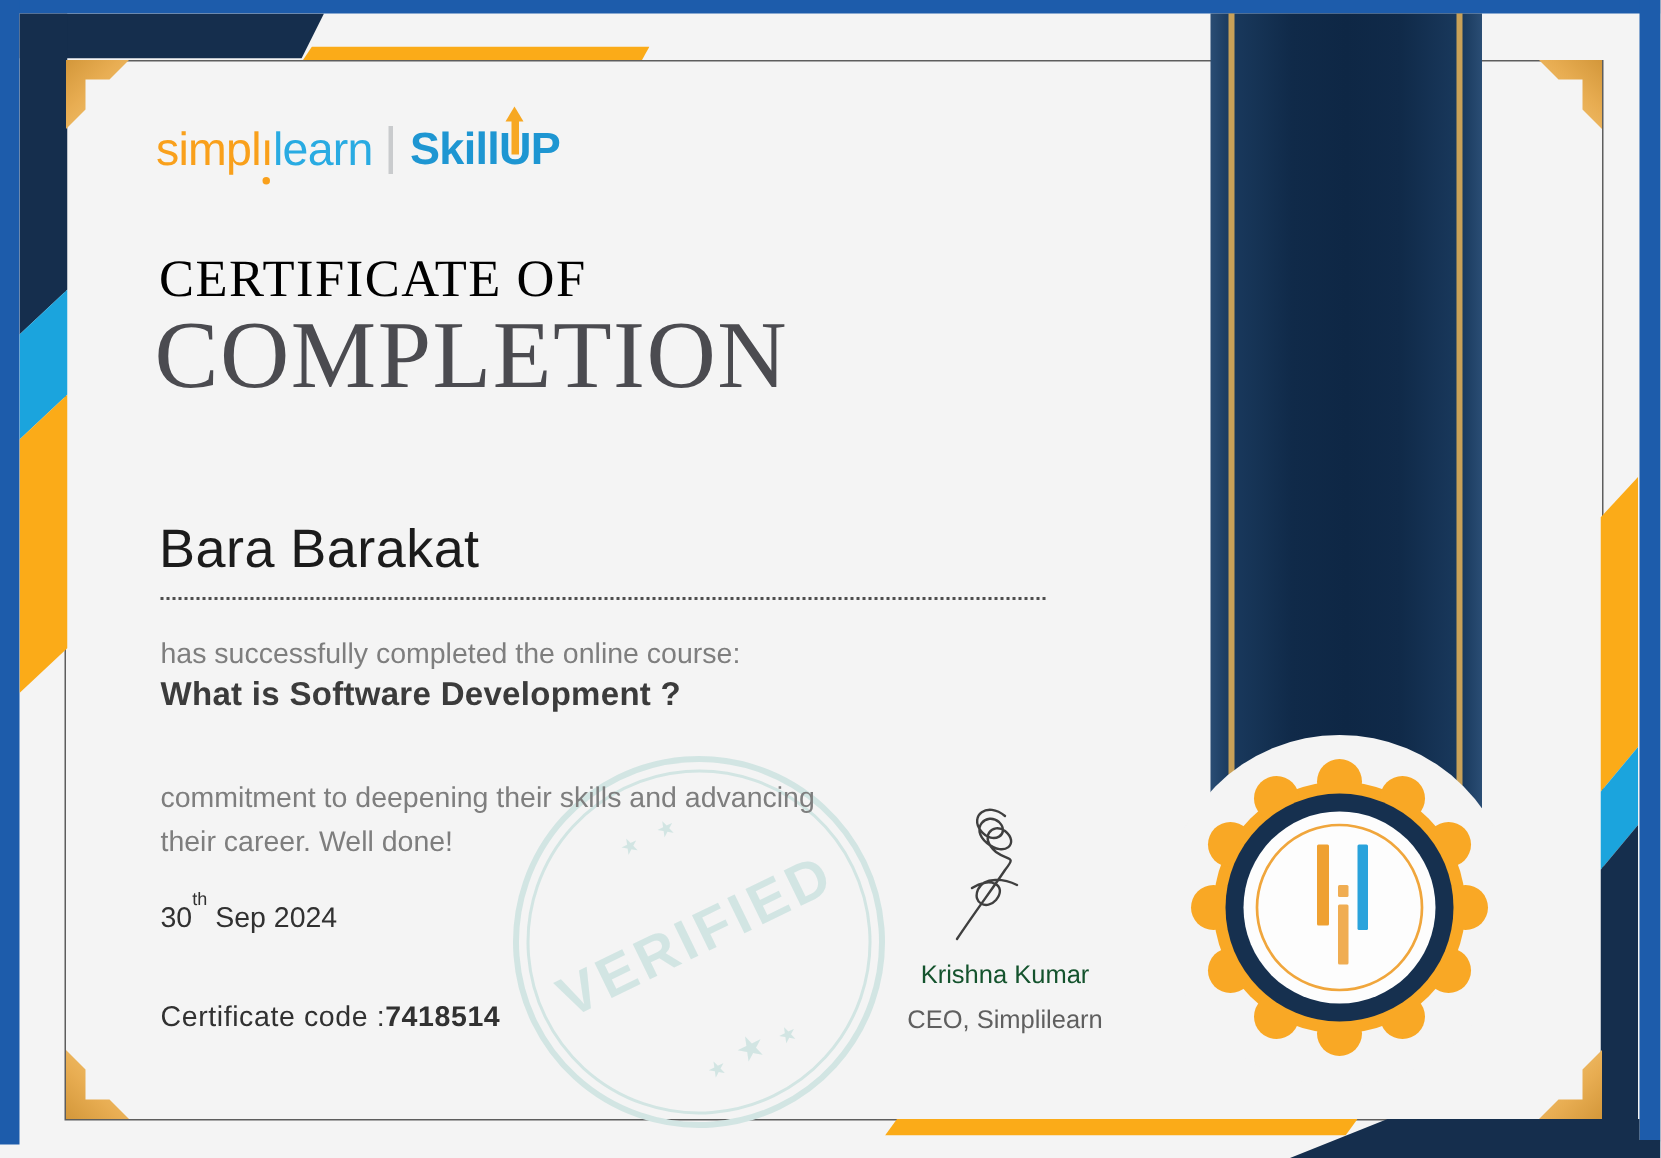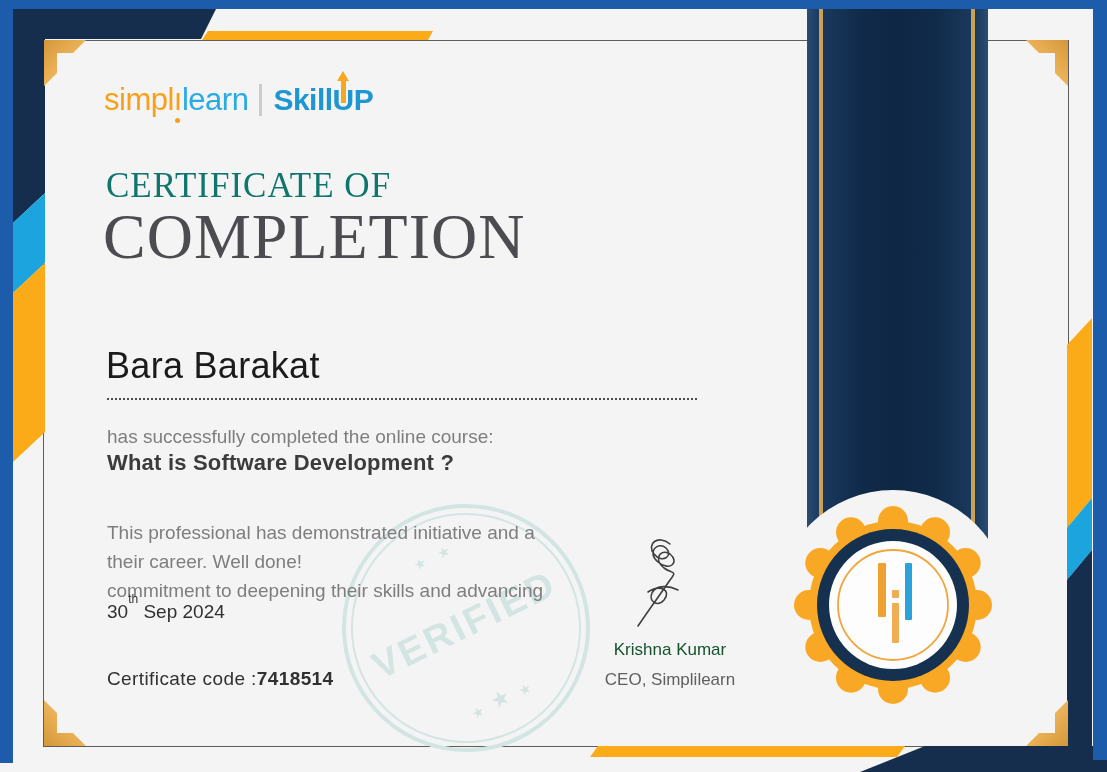--- a/index.html
+++ b/index.html
@@ -62,21 +62,21 @@
   .logo-i{position:relative;color:#f9a01b;}
   .logo-i::after{content:"";position:absolute;left:1px;bottom:-6px;width:5px;height:5px;border-radius:50%;background:#f9a01b;}
   .logo-divider{width:3px;height:32px;background:#c9cbcd;}
   .skillup{font-size:30px;font-weight:bold;color:#1e96d2;letter-spacing:-0.5px;}
   .sk-u{position:relative;display:inline-block;}
   .sk-u .arrow-shaft{position:absolute;left:8px;top:-3px;width:5px;height:23px;background:#f7a823;}
   .sk-u .arrow-head{position:absolute;left:4px;top:-12px;width:0;height:0;
     border-left:6px solid transparent;border-right:6px solid transparent;border-bottom:10px solid #f7a823;}
   
   .title1{left:106px;top:166px;font-family:"Liberation Serif","DejaVu Serif",serif;
-    font-size:35px;color:#0f766e;letter-spacing:1px;}
+    font-size:35px;color:#000000;letter-spacing:1px;}
   .title2{left:103px;top:200px;font-family:"Liberation Serif","DejaVu Serif",serif;
     font-size:64px;color:#4b4b50;letter-spacing:1px;}
   .recipient{left:106px;top:345px;font-size:36px;color:#1b1b1b;letter-spacing:0.3px;}
   .dotline{left:107px;top:396px;width:590px;height:2px;border-bottom:2px dotted #4d4d4d;}
   .subtitle{left:107px;top:426px;font-size:19px;color:#7e7e7e;}
   .course{left:107px;top:450px;font-size:22px;font-weight:bold;color:#3b3b3b;letter-spacing:0.2px;}
   .para{left:107px;top:518px;font-size:19px;color:#7e7e7e;line-height:29px;}
   .datecode{color:#313131;font-size:19px;}
   .dateline{left:107px;top:600px;}
   .dateline sup{font-size:12px;position:relative;top:-8px;letter-spacing:0;}
@@ -158,23 +158,22 @@
   <div class="abs title1">CERTIFICATE OF</div>
   <div class="abs title2">COMPLETION</div>
 
   <div class="abs recipient">Bara Barakat</div>
   <div class="abs dotline"></div>
 
   <div class="abs course">What is Software Development ?</div>
   <div class="abs subtitle">has successfully completed the online course:</div>
 
   <div class="abs para">
-    <div>This professional has demonstrated initiative and a</div>
+    <div>commitment to deepening their skills and advancing</div>
     <div>their career. Well done!</div>
-    <div>commitment to deepening their skills and advancing</div>
   </div>
 
   <div class="abs datecode dateline"><span>30</span><sup>th</sup><span> Sep 2024</span></div>
   <div class="abs datecode codeline"><span>Certificate code :</span><span class="code-value">7418514</span></div>
 
   <svg class="abs sig-svg" width="110" height="104" viewBox="0 0 110 104">
     <g fill="none" stroke="#3f3f3f" stroke-width="1.6" stroke-linecap="round">
       <path d="M52 8 C40 -2 28 8 36 18 C44 28 56 20 48 12 C40 5 28 16 40 26 C52 36 62 26 52 18 C44 12 34 22 46 32 C54 38 60 34 52 44 C44 56 32 72 20 90"></path>
       <path d="M30 56 C42 48 54 54 46 64 C40 71 30 66 34 57 C38 48 52 50 60 54"></path>
     </g>

